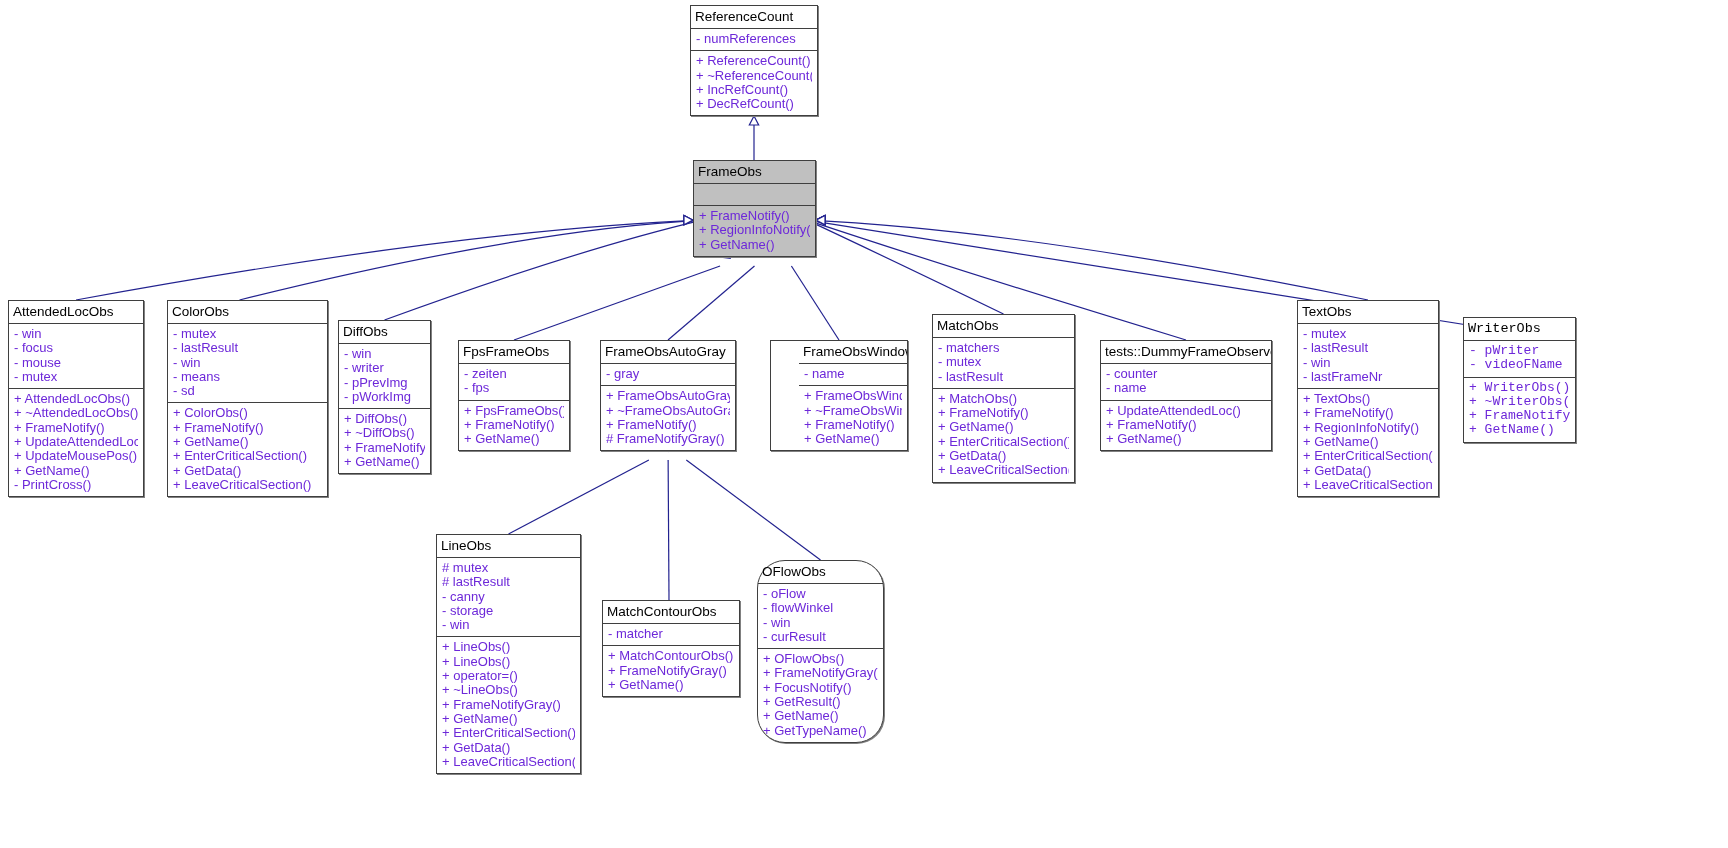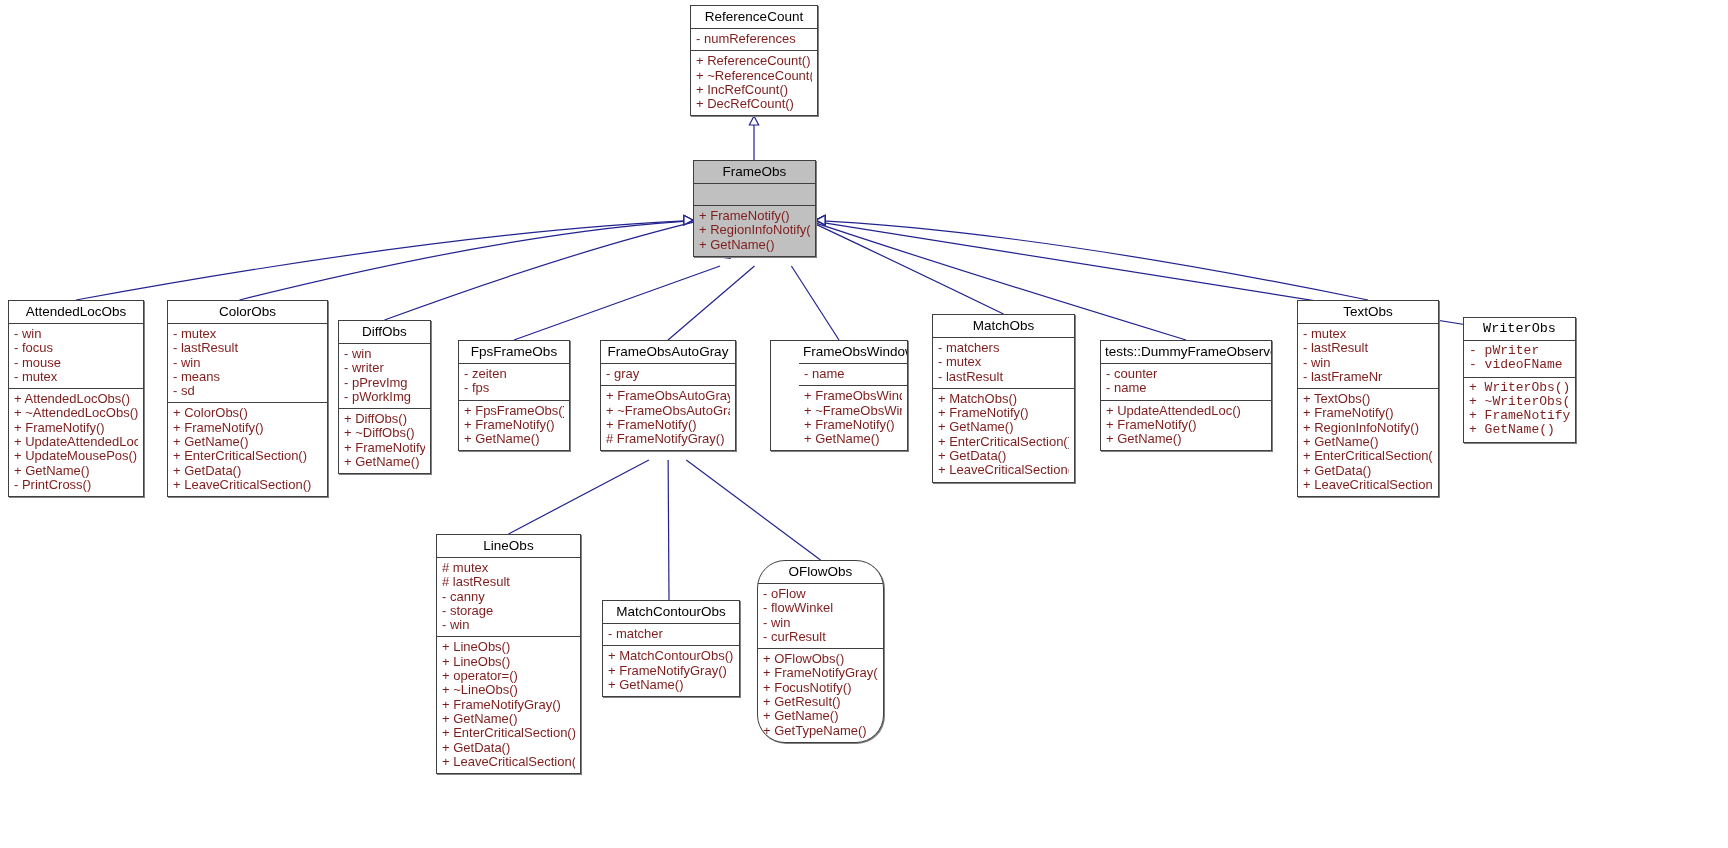--- a/index.html
+++ b/index.html
@@ -31,39 +31,39 @@
     box-sizing: border-box;
     border: 1px solid #3f3f3f;
     background: #ffffff;
     box-shadow: 1px 1px 0 0 #808080;
     z-index: 2;
   }
   .uml-class.highlight {
     background: #c0c0c0;
   }
   .uml-class .title {
-    text-align: center;
+    text-align: left;
     font-size: 13.5px;
     color: #000000;
     padding: 3px 4px 4px 4px;
     line-height: 15px;
     white-space: nowrap;
     overflow: hidden;
   }
   .uml-class .sep {
     border-top: 1px solid #3f3f3f;
     height: 0;
     font-size: 0;
     line-height: 0;
   }
   .uml-class .compartment {
     padding: 3px 5px 4px 5px;
     font-size: 13px;
     line-height: 14.3px;
-    color: #7f1d1d;
+    color: #6d28d9;
   }
   .uml-class .compartment .row {
     white-space: nowrap;
     overflow: hidden;
   }
   .uml-class .compartment.empty {
     height: 14px;
     padding: 3px 5px 4px 5px;
   }
 </style>

